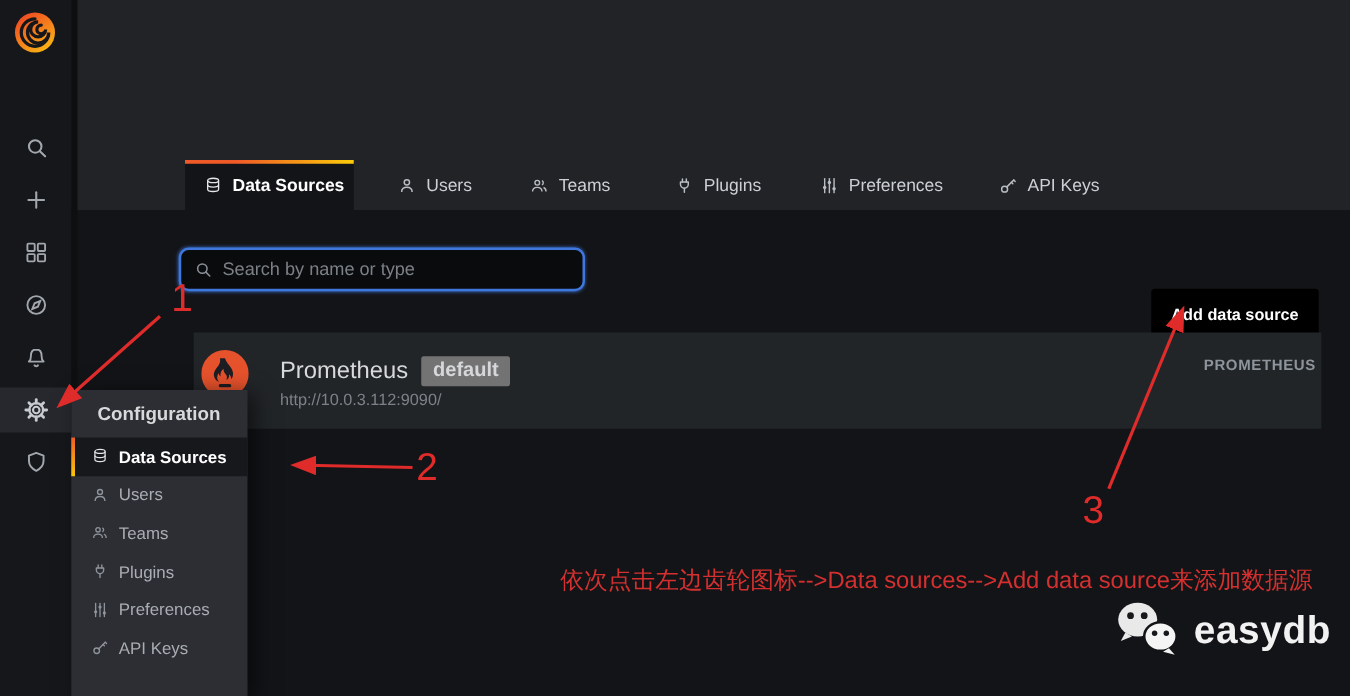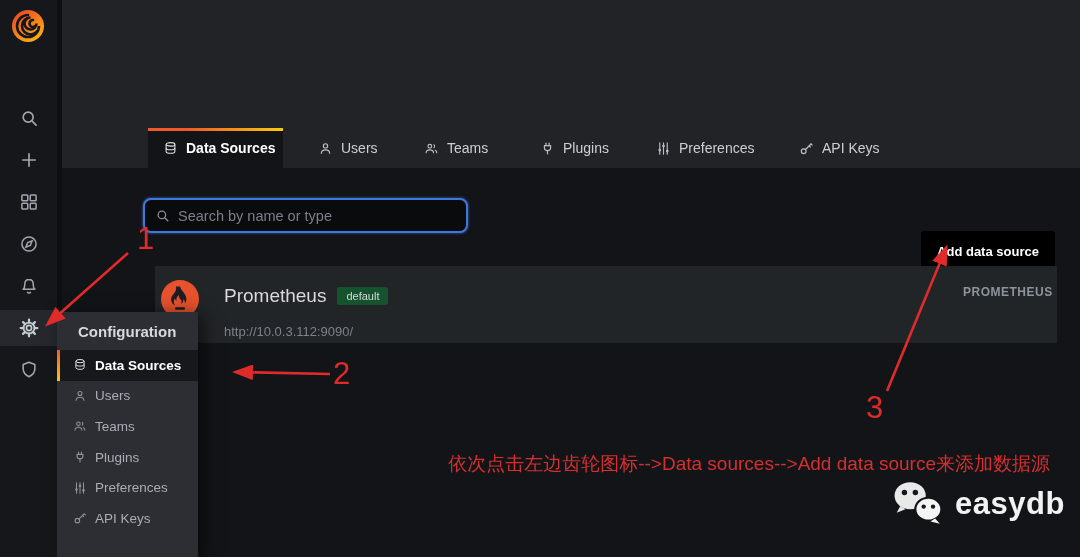--- a/index.html
+++ b/index.html
@@ -38,22 +38,22 @@
   .searchbox input::placeholder { color:#7b8087; }
   .add-btn { position:absolute; left:921px; top:199px; width:134px; height:40px; background:#000000; border:0;
       border-radius:3px; color:#fff; font-size:13px; font-weight:700; cursor:pointer;
       font-family:"Liberation Sans", sans-serif; z-index:2;margin-top:32px; }
 
   
   .ds-row { position:absolute; left:155px; top:266px; width:902px; height:77px; background:#222528; z-index:2; cursor:pointer; }
   .ds-logo { position:absolute; left:161px; top:280px; width:38px; height:38px; z-index:3; }
   .ds-titleline { position:absolute; left:224px; top:285px; display:flex; align-items:center; gap:11px; z-index:3; }
   .ds-name { font-size:19px; font-weight:500; color:#d8d9da; }
-  .ds-badge { background:#14532d; color:#d5d7da; font-size:11px; font-weight:400; padding:3px 9px; border-radius:2px; }
-  .ds-url { position:absolute; left:224px; top:324px; font-size:13px; color:#7d828a; z-index:3; }
+  .ds-badge { background:#737373; color:#d5d7da; font-size:16px; font-weight:700; padding:3px 9px; border-radius:2px; }
+  .ds-url { position:absolute; left:224px; top:312px; font-size:13px; color:#7d828a; z-index:3; }
   .ds-type { position:absolute; left:963px; top:285px; font-size:12px; font-weight:600; color:#8e949c; letter-spacing:.5px; z-index:3; }
 
   
   .popup { position:absolute; left:57px; top:312px; width:141px; height:245px; background:#2c2e33; z-index:6;
       box-shadow:6px 2px 16px rgba(0,0,0,.55); }
   .popup-title { padding:11px 0 10px 21px; font-size:15px; font-weight:700; color:#d8d9da; }
   .popup-item { position:relative; height:30.6px; display:flex; align-items:center; gap:8px;
       padding-left:13px; border-left:3px solid transparent; color:#a9adb4; font-size:13.5px; cursor:pointer; }
   .popup-item svg { width:14px; height:14px; color:#8e939b; flex:0 0 auto; }
   .popup-item.active { background:#17181c; border-left:3px solid; border-image:linear-gradient(180deg,#f05a28,#fbca0a) 1;

